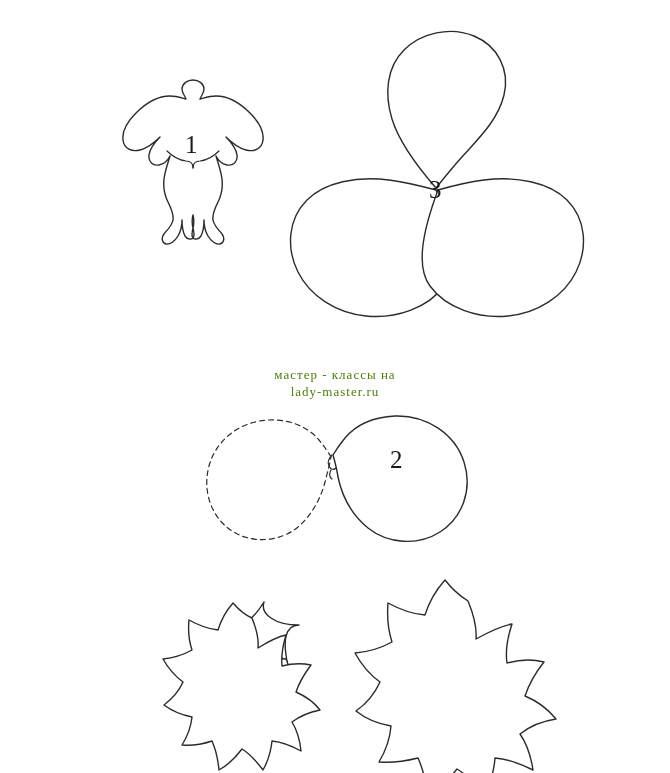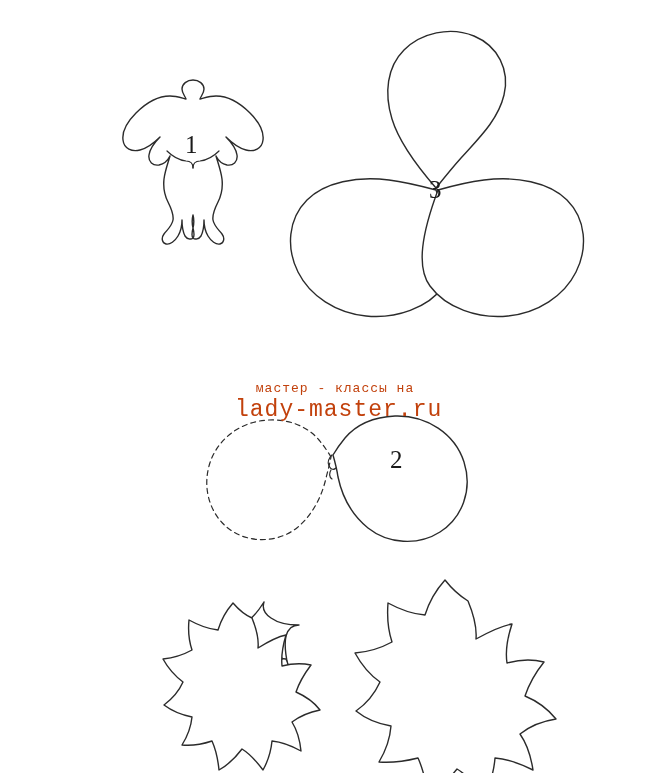--- a/index.html
+++ b/index.html
@@ -50,33 +50,32 @@
     font-family: "Liberation Serif", serif;
     font-size: 25px;
     color: #1a1a1a;
     font-weight: 400;
     line-height: 1;
     user-select: none;
   }
   .watermark {
     position: absolute;
     text-align: center;
-    font-family: Liberation Mono, monospace;
-    color: #c2410c;
+    font-family: Liberation Serif, serif;
+    color: #4d7c0f;
     letter-spacing: 1px;
     user-select: none;
     white-space: nowrap;
-    margin-top: 14px;
   }
   .watermark .line1 {
     font-size: 13px;
     display: block;
   }
   .watermark .line2 {
-    font-size: 23px;
+    font-size: 13px;
     display: block;
     margin-top: 1px;
   }
 </style>
 </head>
 <body>
 
 <div id="page">
 
   <svg class="pattern-svg" viewBox="0 0 670 773" xmlns="http://www.w3.org/2000/svg">

